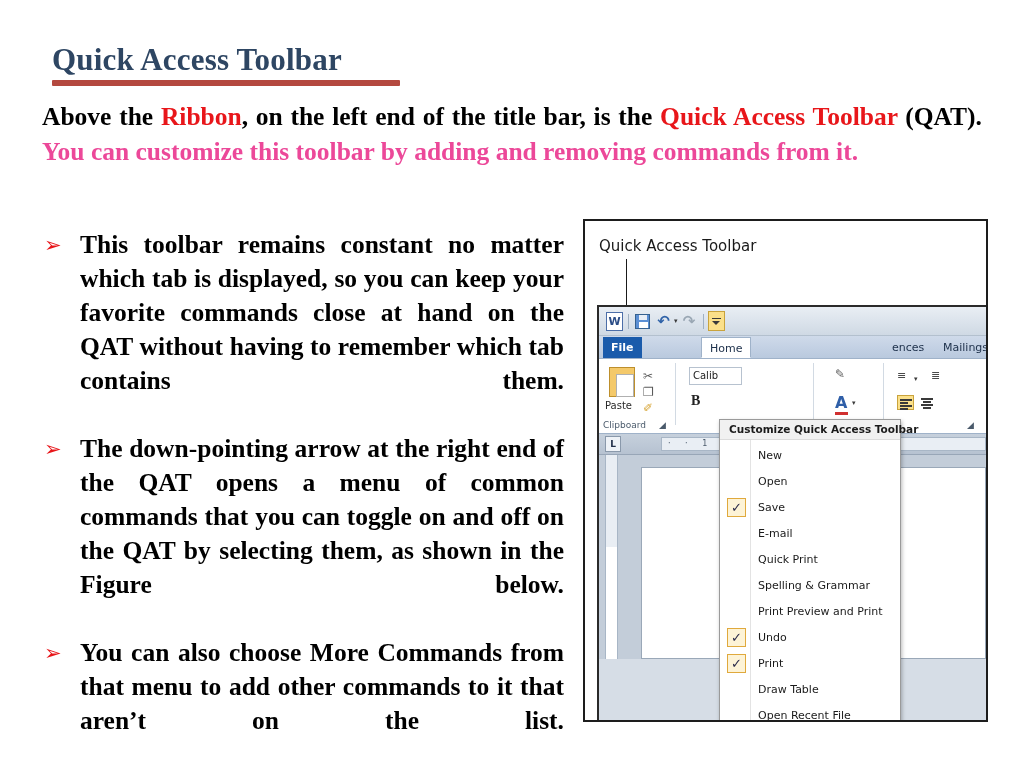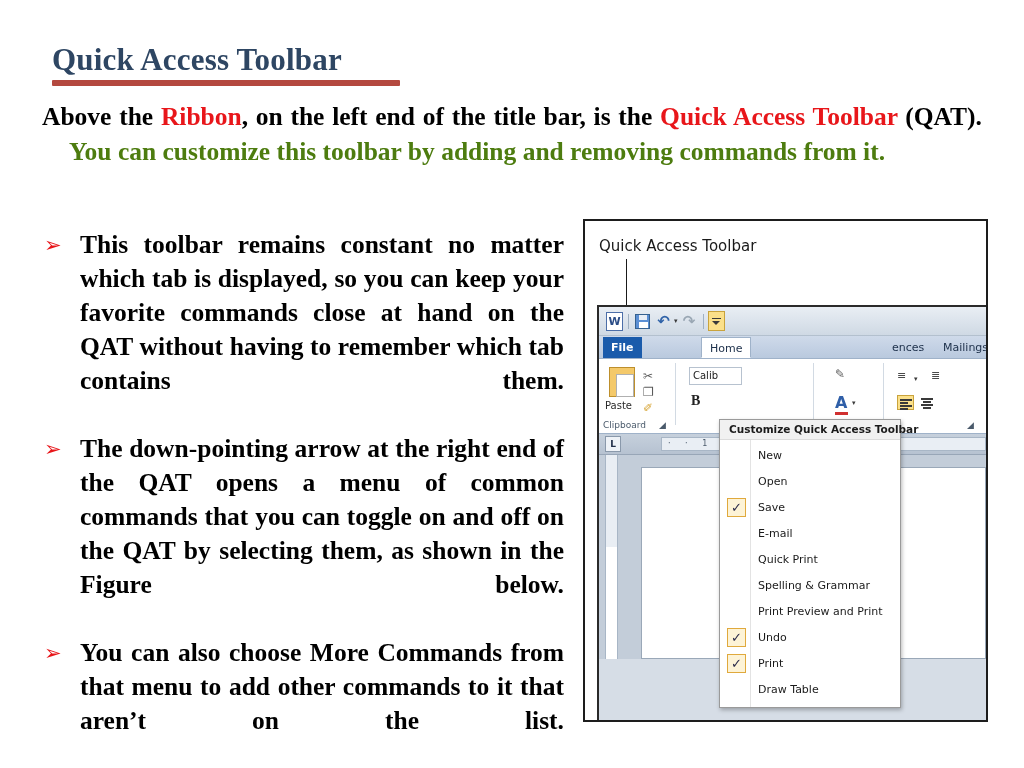--- a/index.html
+++ b/index.html
@@ -46,21 +46,21 @@
     font-family: "Liberation Serif", serif;
     font-size: 25.5px;
     font-weight: bold;
     line-height: 1.36;
     color: #000000;
     text-align: justify;
     text-justify: inter-word;
   }
   .intro > span { display: inline; }
   .red   { color: #e8161a; }
-  .blue  { color: #4d7c0f; margin-left: 27px; }
+  .blue  { color: #ec4899; }
 
   
   .bullets {
     position: absolute;
     left: 42px; top: 228px;
     width: 522px;
   }
   .bullet-row {
     display: flex;
     align-items: flex-start;
@@ -554,20 +554,23 @@
             <span class="chk">✓</span>
             <span>Undo</span>
           </div>
           <div class="menu-item">
             <span class="chk">✓</span>
             <span>Print</span>
           </div>
           <div class="menu-item">
             <span>Draw Table</span>
           </div>
+          <div class="menu-item">
+            <span>Open Recent File</span>
+          </div>
 
         </div>
       </div>
 
     </div>
   </div>
 
 </div>
 
 </body></html>

